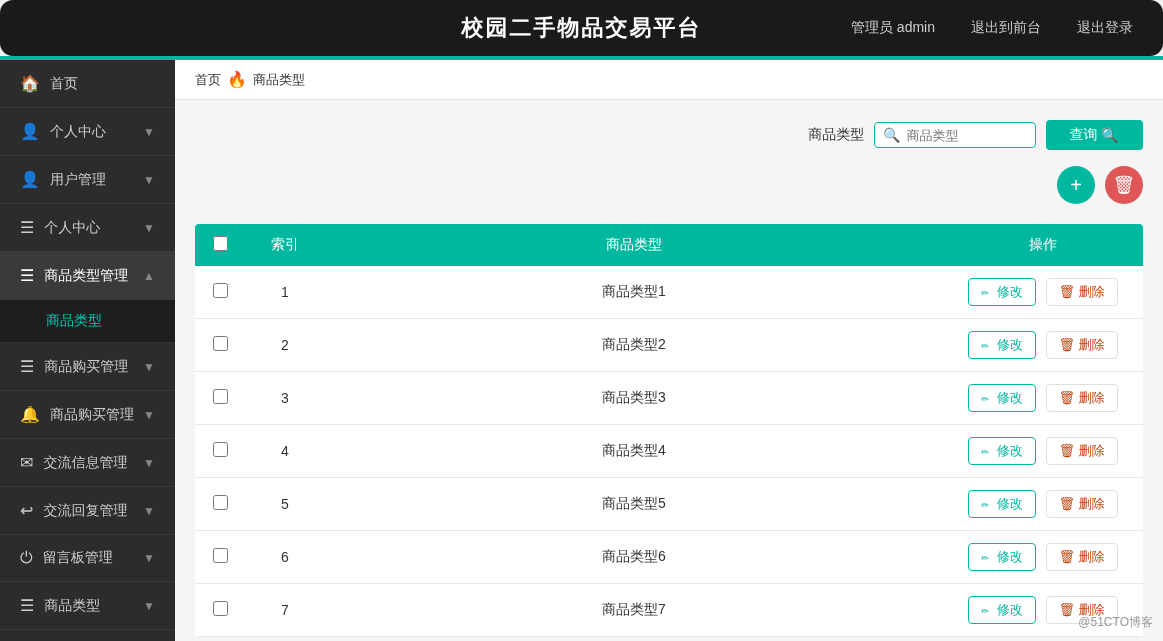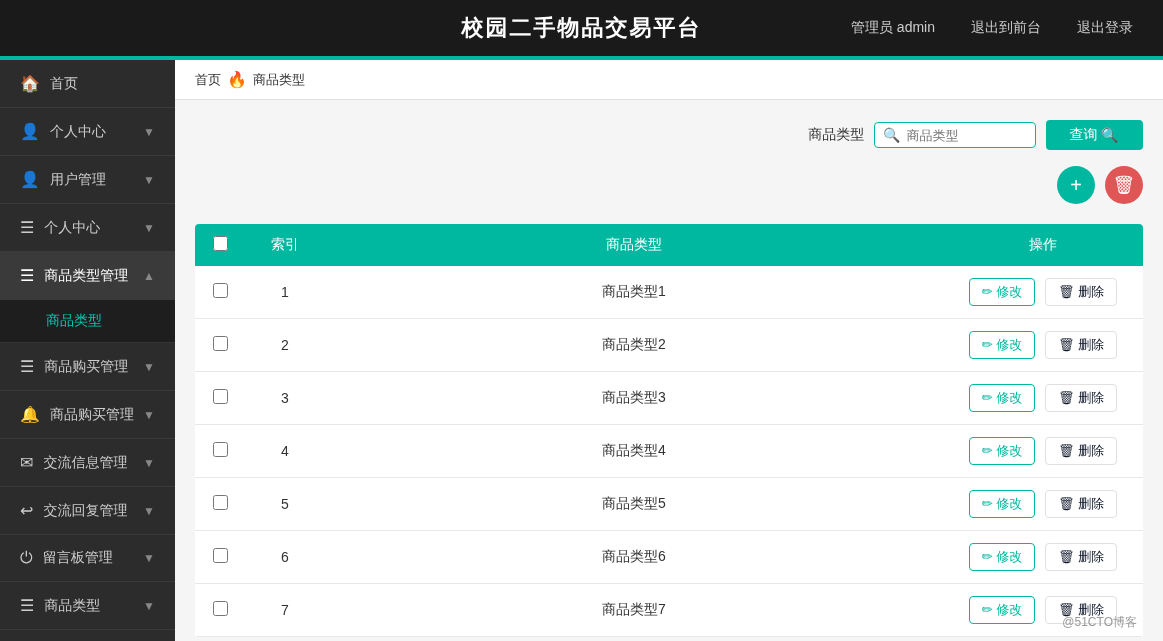--- a/index.html
+++ b/index.html
@@ -8,20 +8,21 @@
     
     .header {
       background: #1a1a1a;
       color: #fff;
       display: flex;
       align-items: center;
       justify-content: space-between;
       padding: 0 30px;
       height: 56px;
       flex-shrink: 0;
+      border-radius: 13px;
     }
     .header-title {
       font-size: 22px;
       font-weight: bold;
       letter-spacing: 2px;
       position: absolute;
       left: 50%;
       transform: translateX(-50%);
     }
     .header-right {
@@ -247,36 +248,37 @@
 
     .btn-modify {
       background: #fff;
       color: #00b8a0;
       border: 1px solid #00b8a0;
       border-radius: 4px;
       padding: 4px 12px;
       cursor: pointer;
       font-size: 13px;
       margin-right: 6px;
+      font-family: Liberation Mono, monospace;
     }
     .btn-remove {
       background: #fff;
-      color: #0f172a;
+      color: #c2410c;
       border: 1px solid #e0e0e0;
       border-radius: 4px;
       padding: 4px 12px;
       cursor: pointer;
       font-size: 13px;
     }
 
     
     .watermark {
       position: fixed;
       bottom: 10px;
-      right: 26px;
+      right: 10px;
       font-size: 12px;
       color: #999;
     }
   </style>
 </head>
 <body>
 
 <div class="header">
   <div style="flex:1"></div>
   <div class="header-title">校园二手物品交易平台</div>

